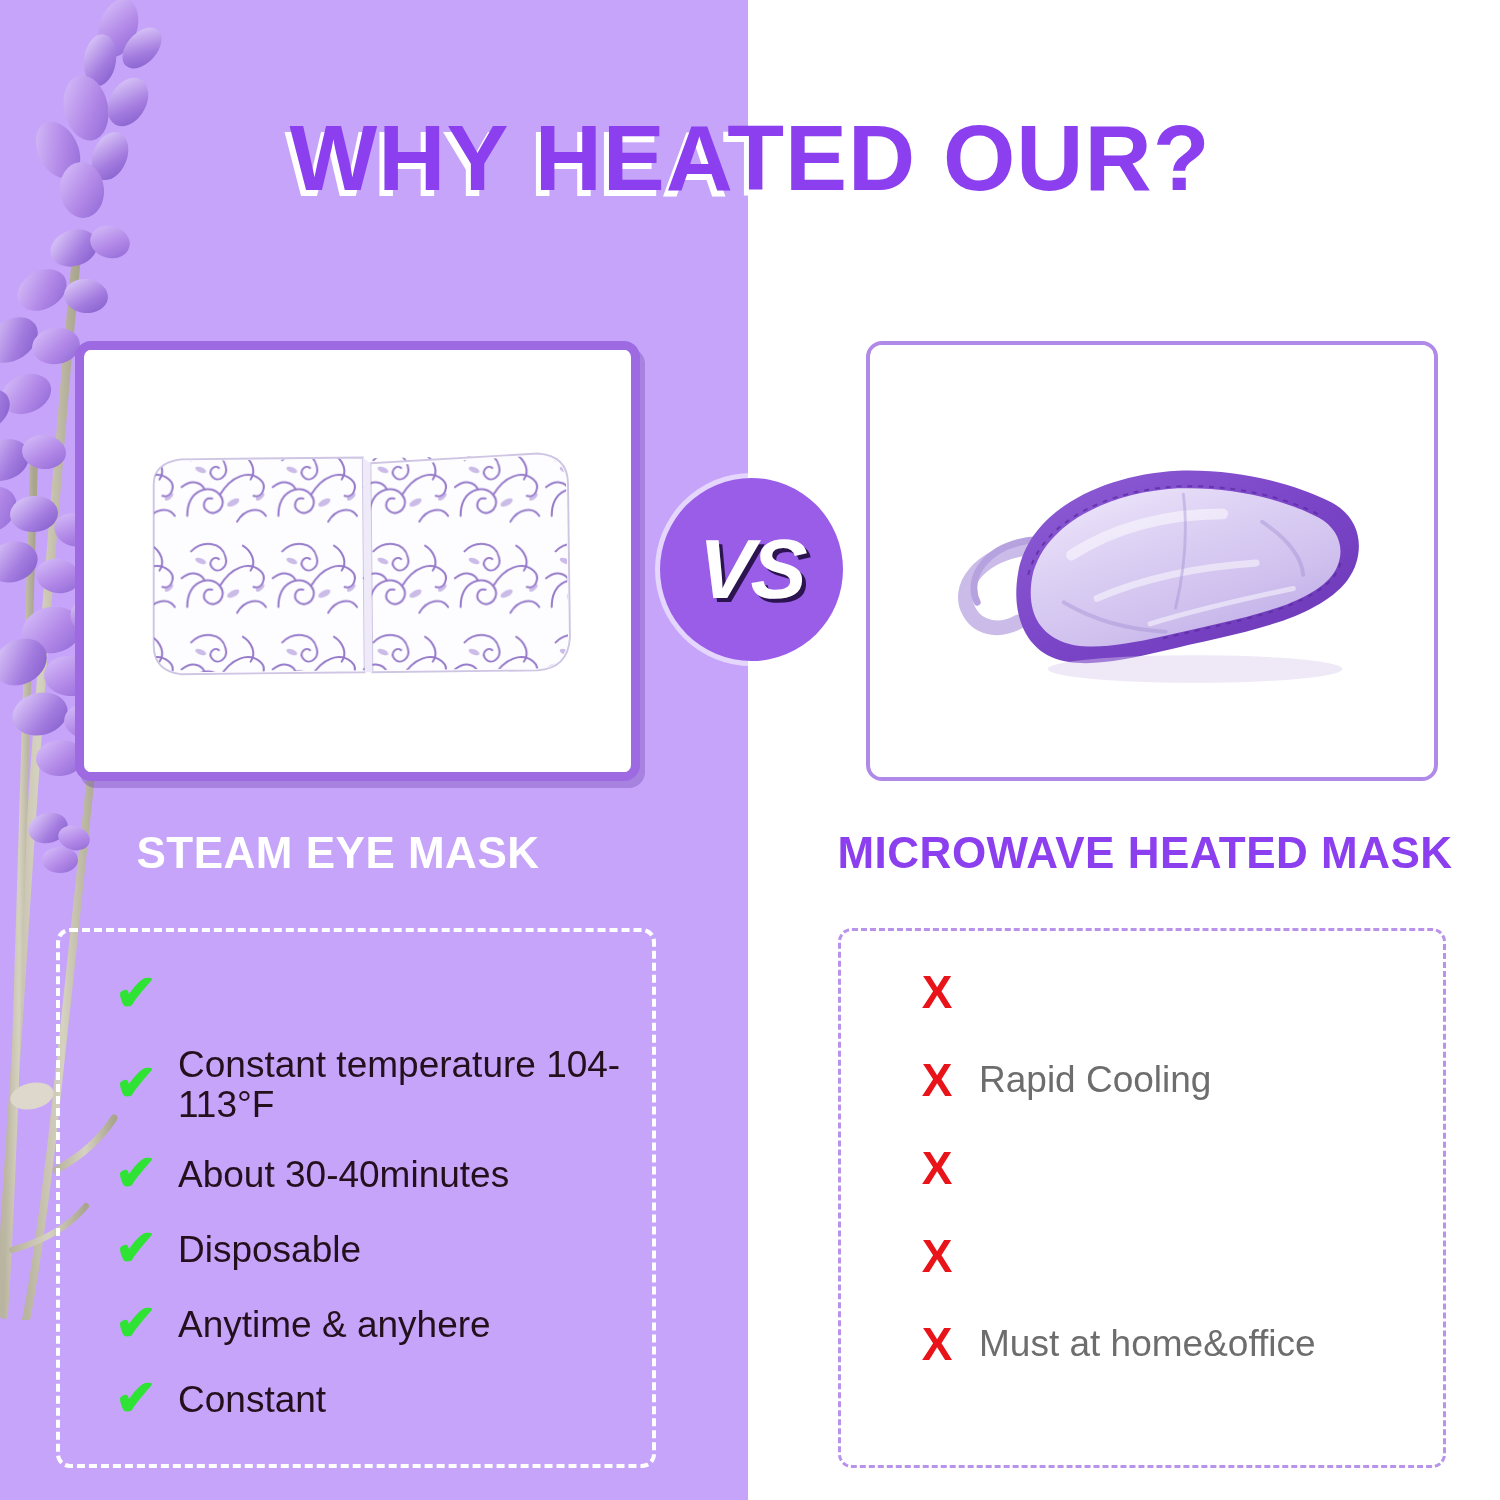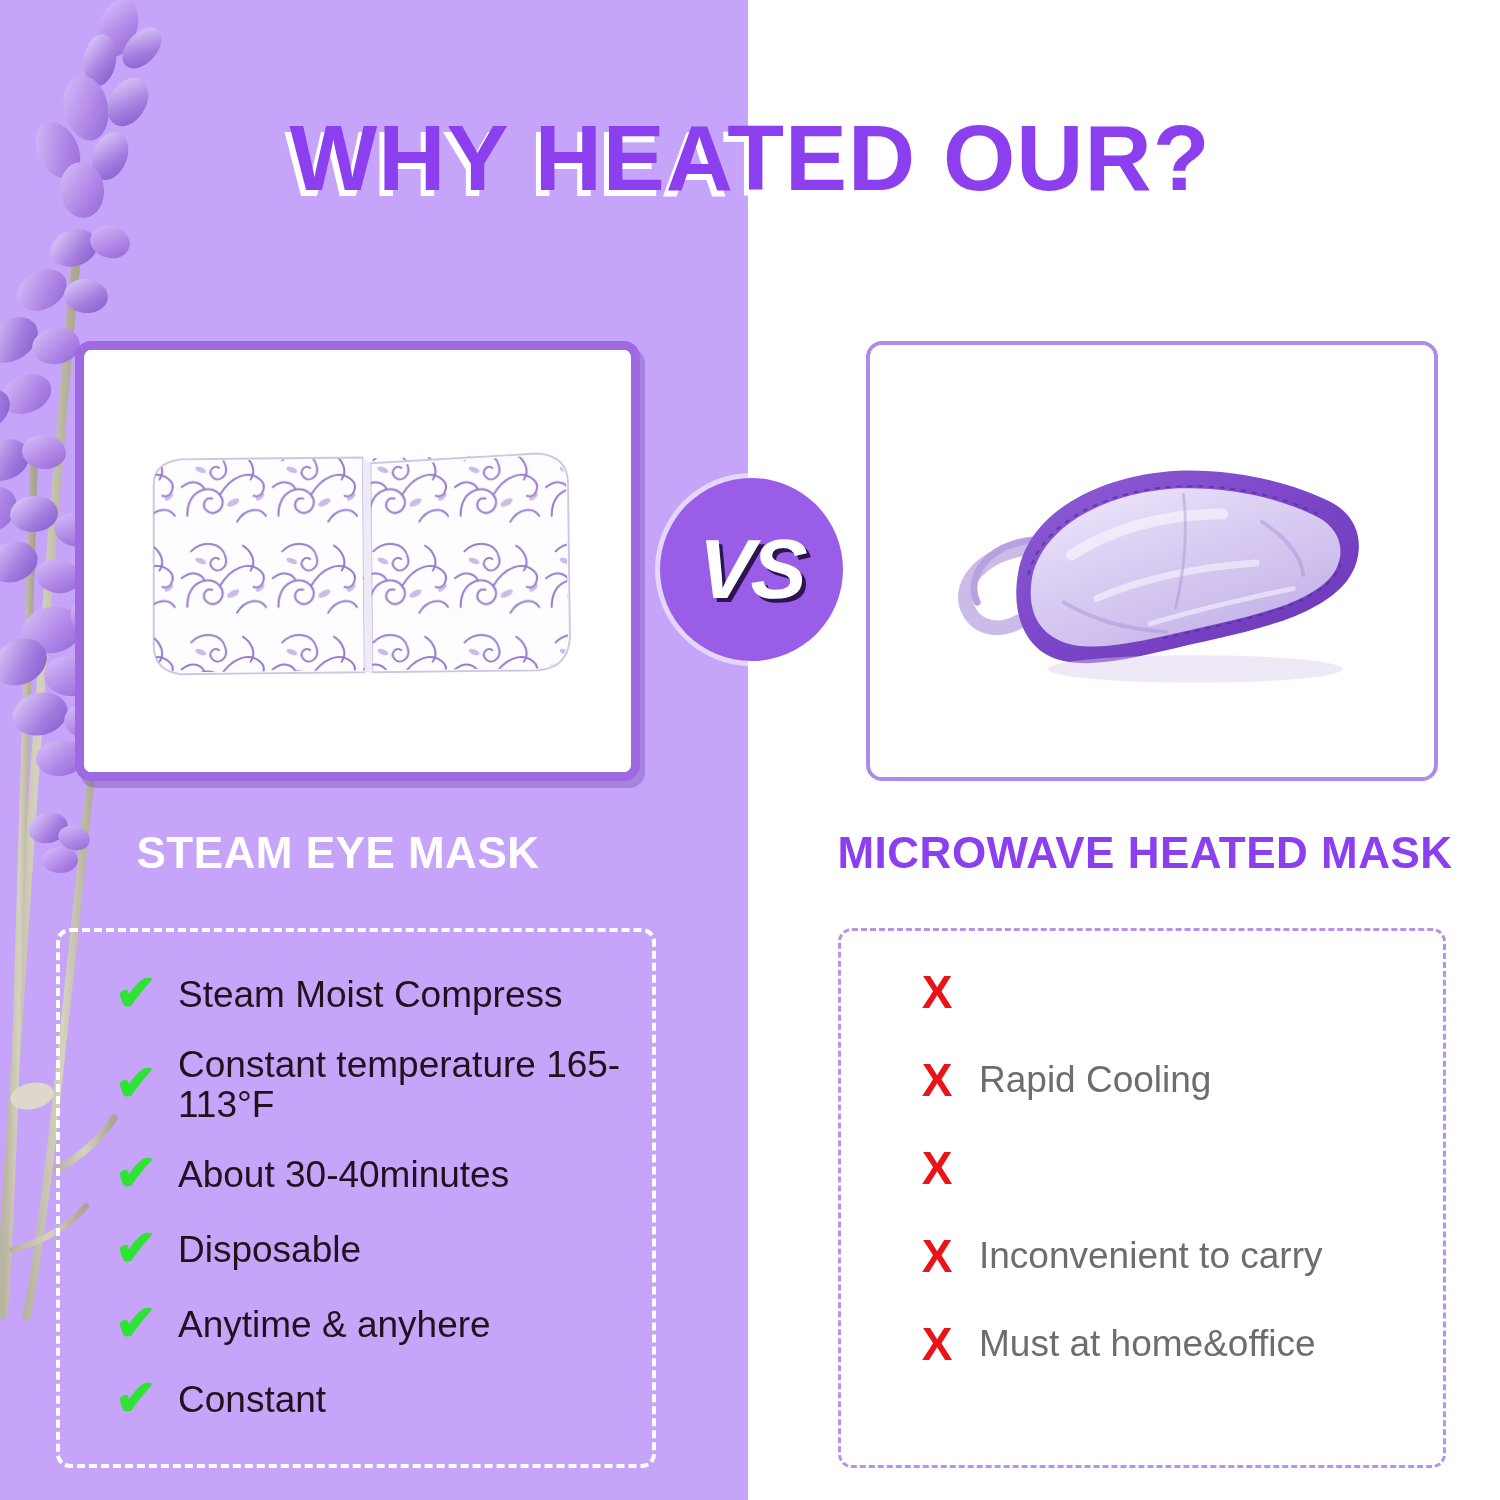--- a/index.html
+++ b/index.html
@@ -335,25 +335,24 @@
     <span>VS</span>
   </div>
 
   <div class="col-heading heading-left">STEAM EYE MASK</div>
   <div class="col-heading heading-right">MICROWAVE HEATED MASK</div>
 
   <div class="feature-box box-left">
     <ul class="feature-list">
       <li class="feature-item">
         <span class="mark check-mark">✔</span>
-        <span class="feature-text">Steam Moist Compress</span>
-      </li>
-      <li class="feature-item">
-        <span class="mark check-mark">✔</span>
-        <span class="feature-text">Constant temperature 165-113°F</span>
+      </li>
+      <li class="feature-item">
+        <span class="mark check-mark">✔</span>
+        <span class="feature-text">Constant temperature 104-113°F</span>
       </li>
       <li class="feature-item">
         <span class="mark check-mark">✔</span>
         <span class="feature-text">About 30-40minutes</span>
       </li>
       <li class="feature-item">
         <span class="mark check-mark">✔</span>
         <span class="feature-text">Disposable</span>
       </li>
       <li class="feature-item">
@@ -374,21 +373,20 @@
       </li>
       <li class="feature-item">
         <span class="mark cross-mark">X</span>
         <span class="feature-text">Rapid Cooling</span>
       </li>
       <li class="feature-item">
         <span class="mark cross-mark">X</span>
       </li>
       <li class="feature-item">
         <span class="mark cross-mark">X</span>
-        <span class="feature-text">Inconvenient to carry</span>
       </li>
       <li class="feature-item">
         <span class="mark cross-mark">X</span>
         <span class="feature-text">Must at home&amp;office</span>
       </li>
     </ul>
   </div>
 
 </div>
 

